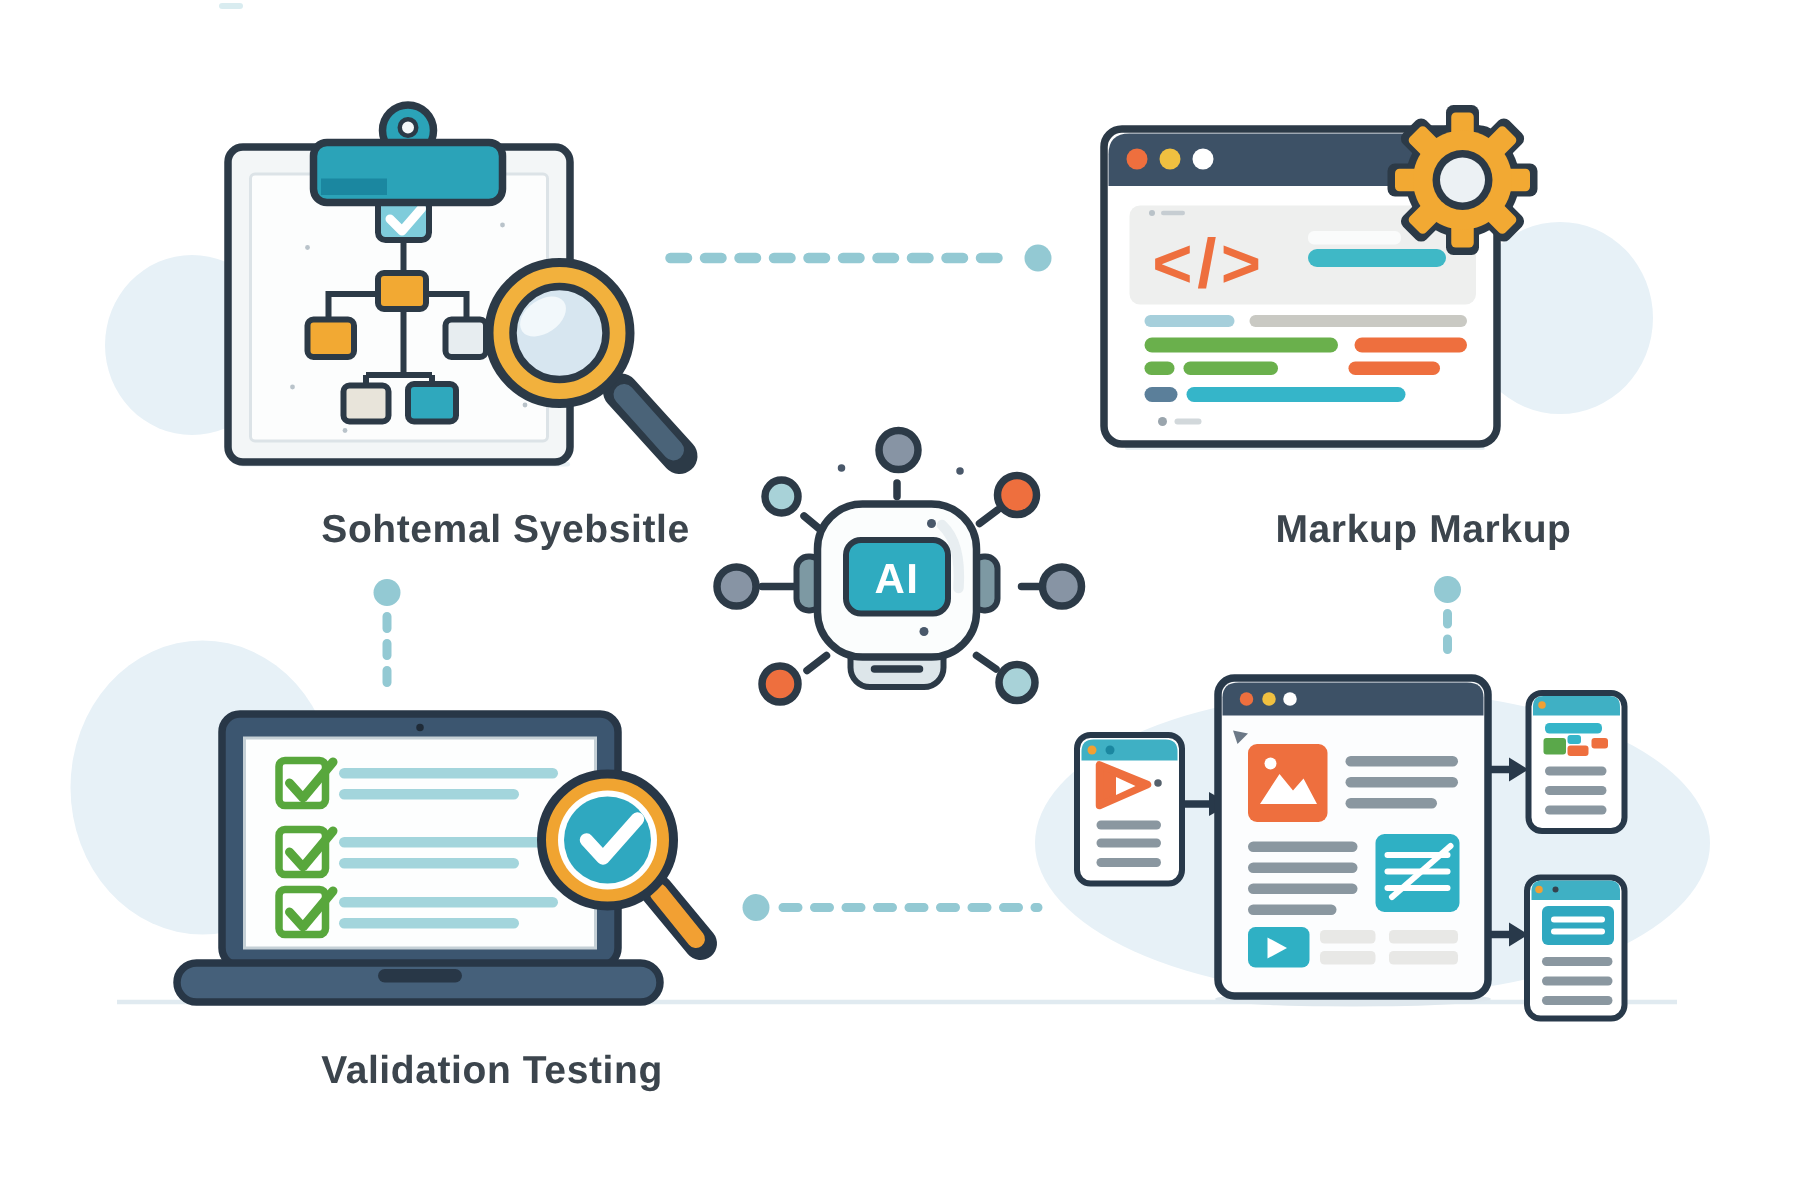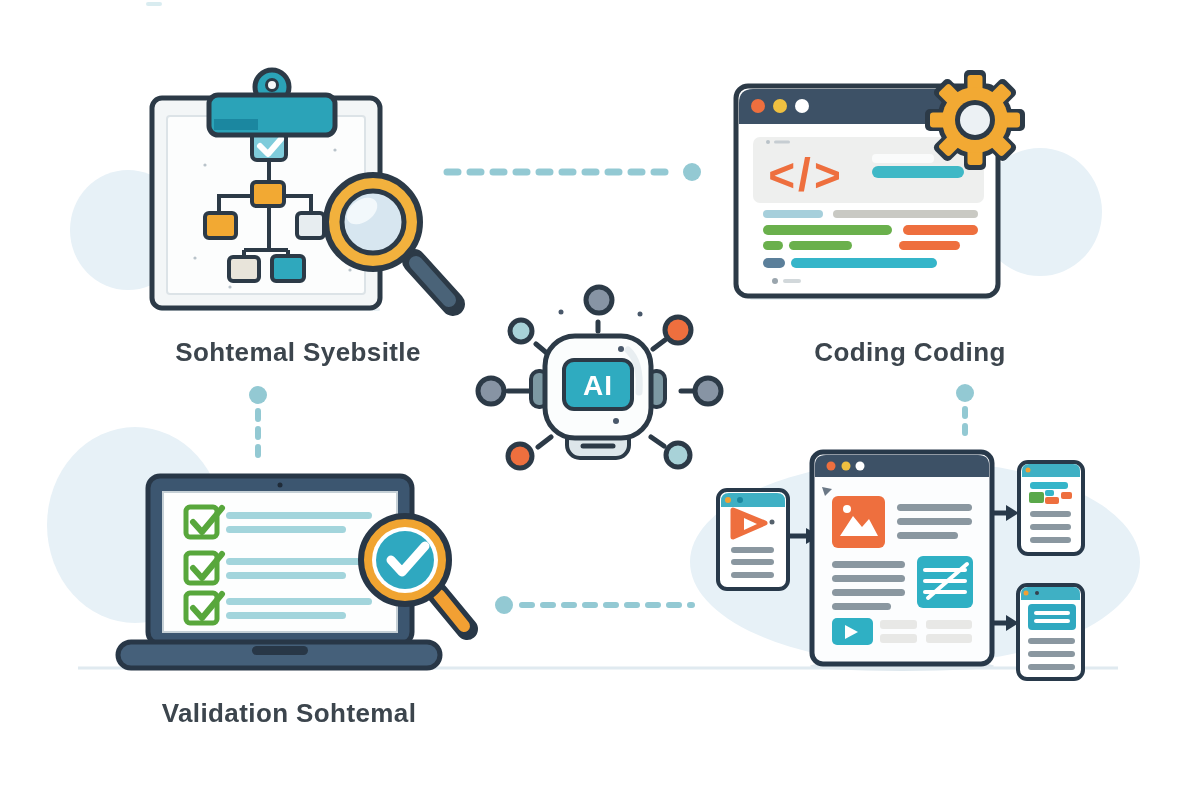--- a/index.html
+++ b/index.html
@@ -1,20 +1,20 @@
 <!DOCTYPE html>
 <html><head>
 <meta charset="utf-8">
 <style>
   html,body{margin:0;padding:0;background:#ffffff;}
   .canvas{position:relative;width:1200px;height:800px;background:#ffffff;overflow:hidden;
           font-family:"Liberation Sans",sans-serif;}
   .canvas svg{position:absolute;left:0;top:0;}
   .step-label{position:absolute;transform:translateX(-50%);white-space:nowrap;
-              font-weight:bold;font-size:26px;letter-spacing:.4px;color:#3c454d;}
+              font-weight:bold;font-size:26px;letter-spacing:.4px;color:#3c454d;margin-left:39px;}
   .svg-label{font-family:"Liberation Sans",sans-serif;font-weight:bold;}
 </style>
 </head>
 <body>
 
 <div class="canvas">
 <svg width="1200" height="800" viewBox="0 0 1200 800">
 
   <g fill="#e7f1f7">
     <ellipse cx="128" cy="230" rx="58" ry="60"></ellipse>
@@ -280,15 +280,15 @@
       <rect x="1034" y="611" width="36" height="4" rx="2" fill="#ffffff"></rect>
       <rect x="1034" y="619" width="36" height="4" rx="2" fill="#ffffff"></rect>
       <rect x="1028" y="638" width="47" height="6" rx="3" fill="#8a97a0"></rect>
       <rect x="1028" y="651" width="47" height="6" rx="3" fill="#8a97a0"></rect>
       <rect x="1028" y="664" width="47" height="6" rx="3" fill="#8a97a0"></rect>
     </g>
   </g>
 </svg>
 
 <div class="step-label" style="left:298px;top:337px">Sohtemal Syebsitle</div>
-<div class="step-label" style="left:910px;top:337px">Coding Coding</div>
-<div class="step-label" style="left:289px;top:698px">Validation Sohtemal</div>
+<div class="step-label" style="left:910px;top:337px">Markup Markup</div>
+<div class="step-label" style="left:289px;top:698px">Validation Testing</div>
 </div>
 
 </body></html>

